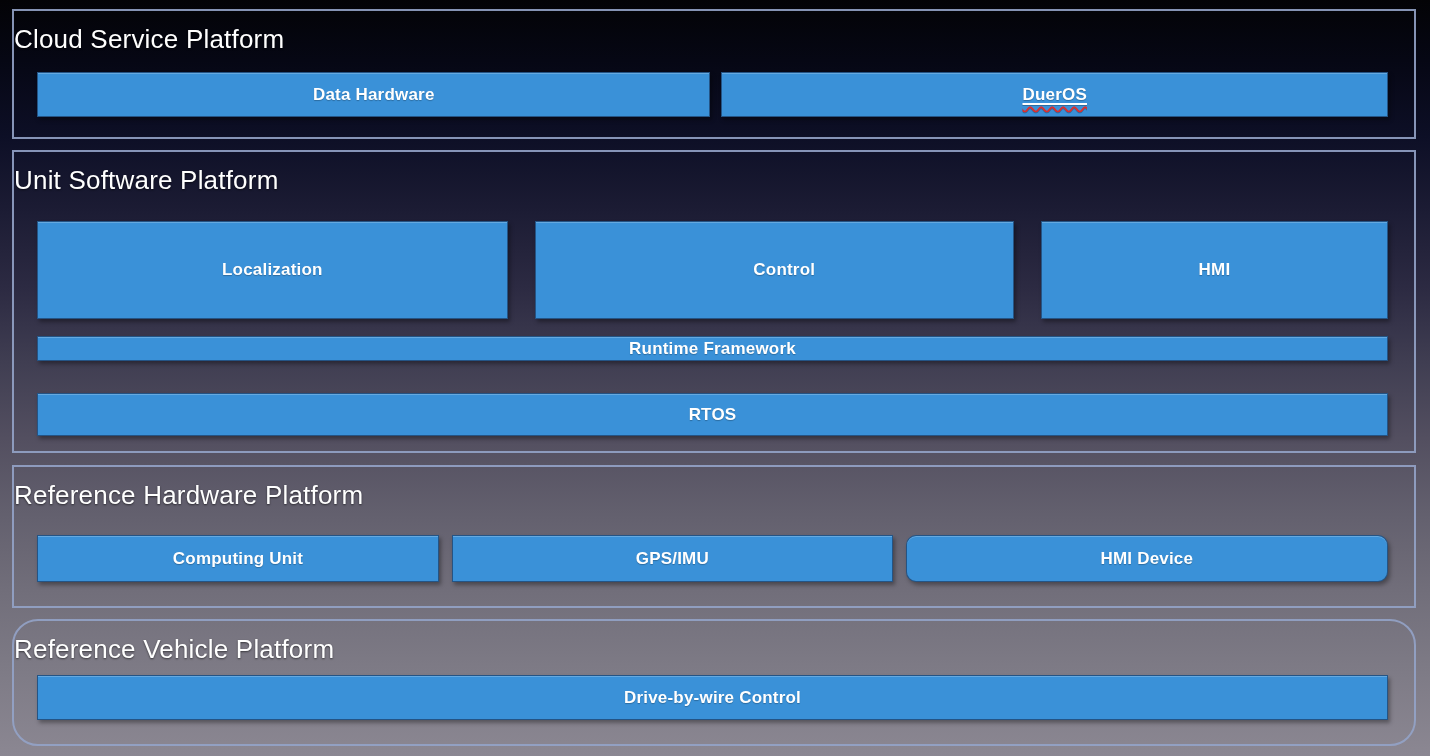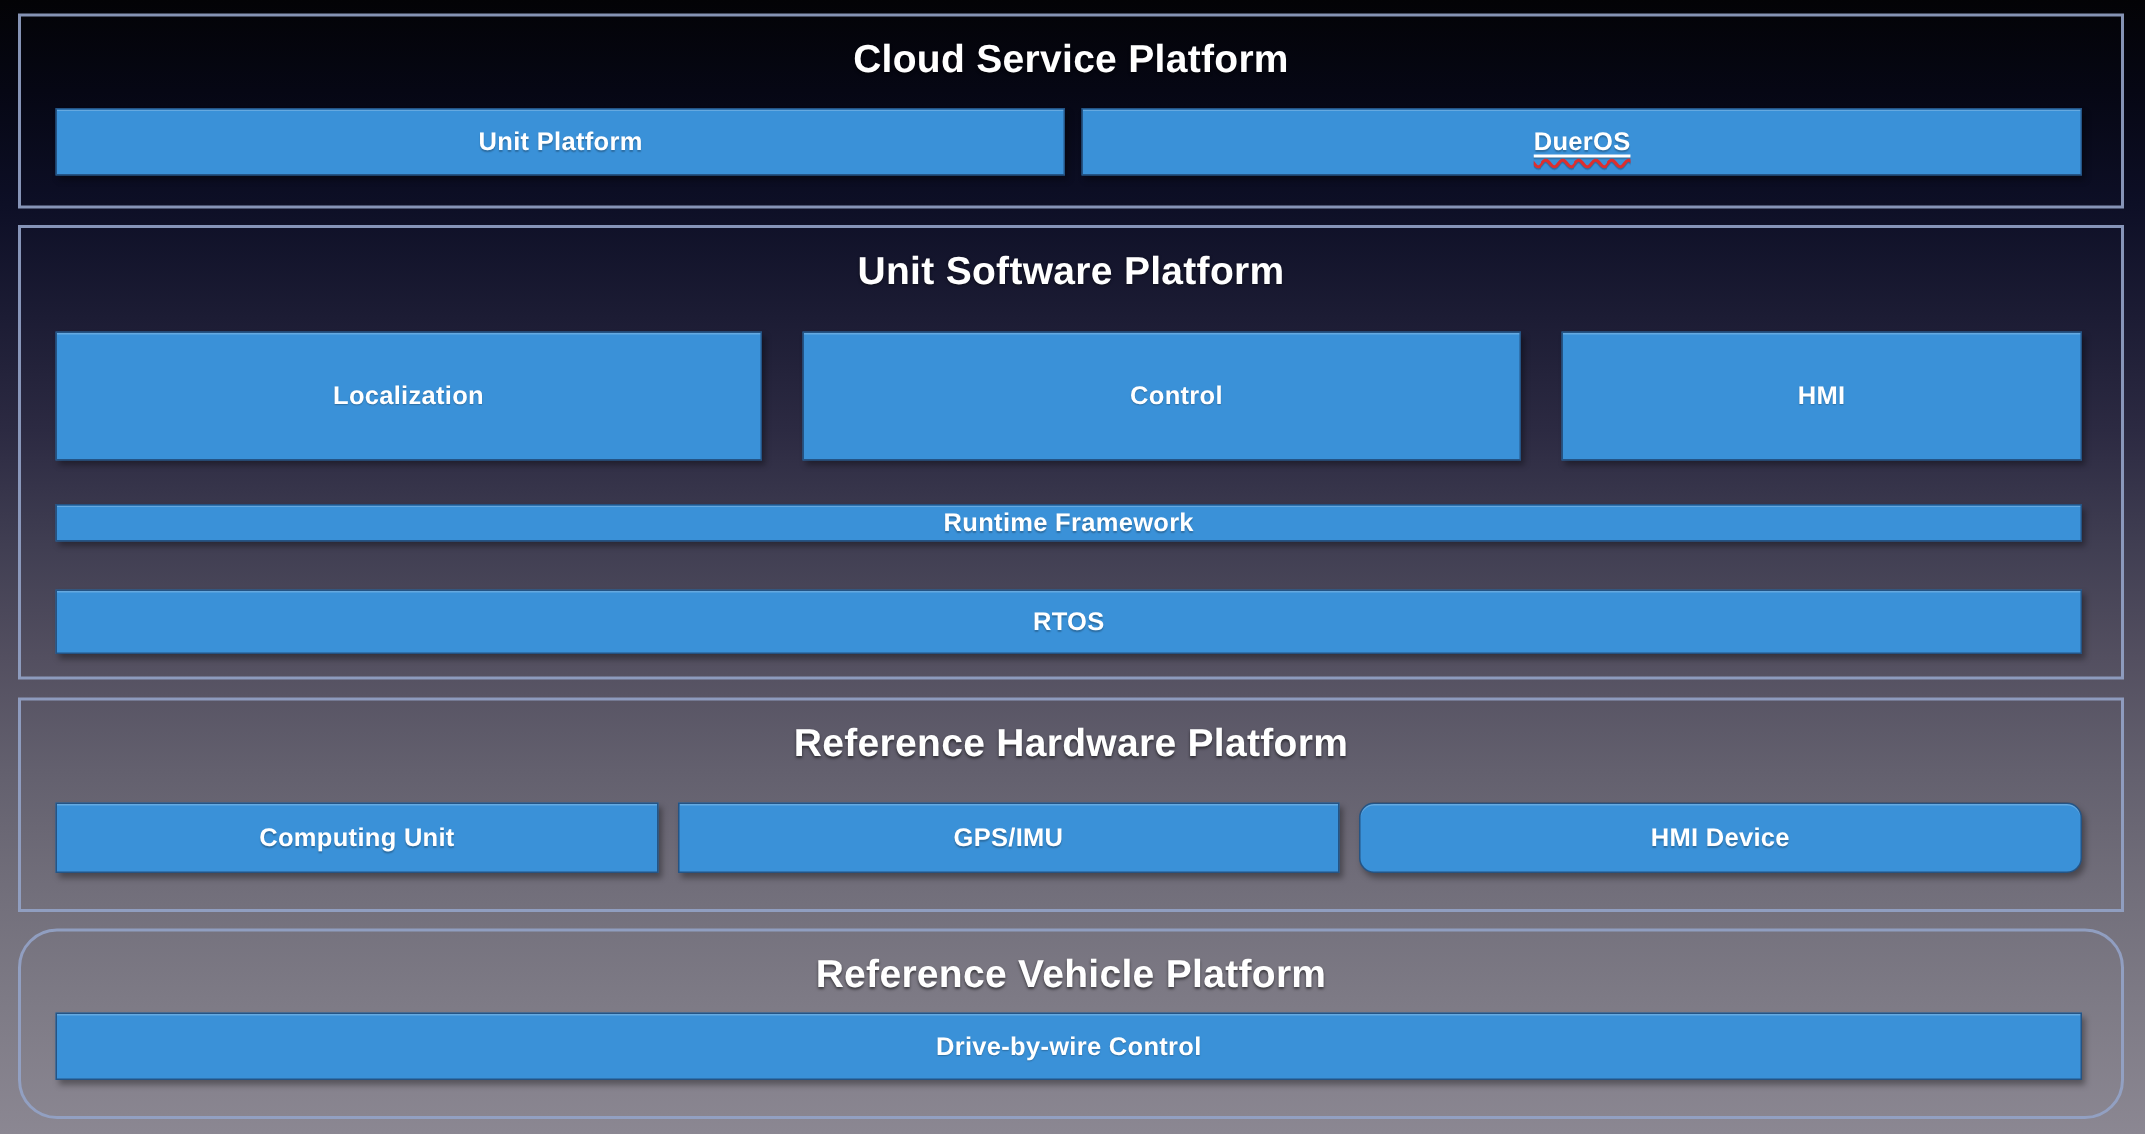--- a/index.html
+++ b/index.html
@@ -33,34 +33,33 @@
     border:2px solid var(--section-border);
     background:transparent;
   }
   .panel-cloud{top:9px;height:130px;}
   .panel-software{top:150px;height:303px;}
   .panel-hardware{top:465px;height:143px;}
   .panel-vehicle{top:619px;height:127px;border-radius:26px;}
 
   .panel h2{
     margin-top:13px;
-    text-align:center;
     color:var(--text);
     font-size:26px;
-    font-weight:bold;
+    font-weight:normal;
     letter-spacing:0.2px;
     text-shadow:0 1px 2px rgba(0,0,0,0.55);
   }
 
   .row{
     position:absolute;left:23px;right:26px;
     display:flex;
   }
   .row-cloud{top:61px;height:45px;gap:11px;}
-  .row-modules{top:69px;height:86px;gap:27px;border-radius:13px;}
+  .row-modules{top:69px;height:98px;gap:27px;border-radius:13px;}
   .row-runtime{top:184px;height:25px;}
   .row-rtos{top:241px;height:43px;}
   .row-hw{top:68px;height:47px;gap:13px;}
   .row-vehicle{top:54px;height:45px;}
 
   .box{
     display:flex;align-items:center;justify-content:center;
     background:var(--box-blue);
     border:1px solid rgba(18,34,66,0.55);
     box-shadow:2px 3px 4px rgba(0,0,0,0.35), inset 0 1px 0 rgba(255,255,255,0.22);
@@ -90,21 +89,21 @@
 </style>
 </head>
 <body>
 
 <div class="stage">
 
   <section class="panel panel-cloud">
     <h2>Cloud Service Platform</h2>
     <div class="row row-cloud">
       <div class="box w-dp">
-        <span>Unit Platform</span>
+        <span>Data Hardware</span>
       </div>
       <div class="box w-duer">
         <span class="u-solid"><span class="u-wavy">DuerOS</span></span>
       </div>
     </div>
   </section>
 
   <section class="panel panel-software">
     <h2>Unit Software Platform</h2>
     <div class="row row-modules">

